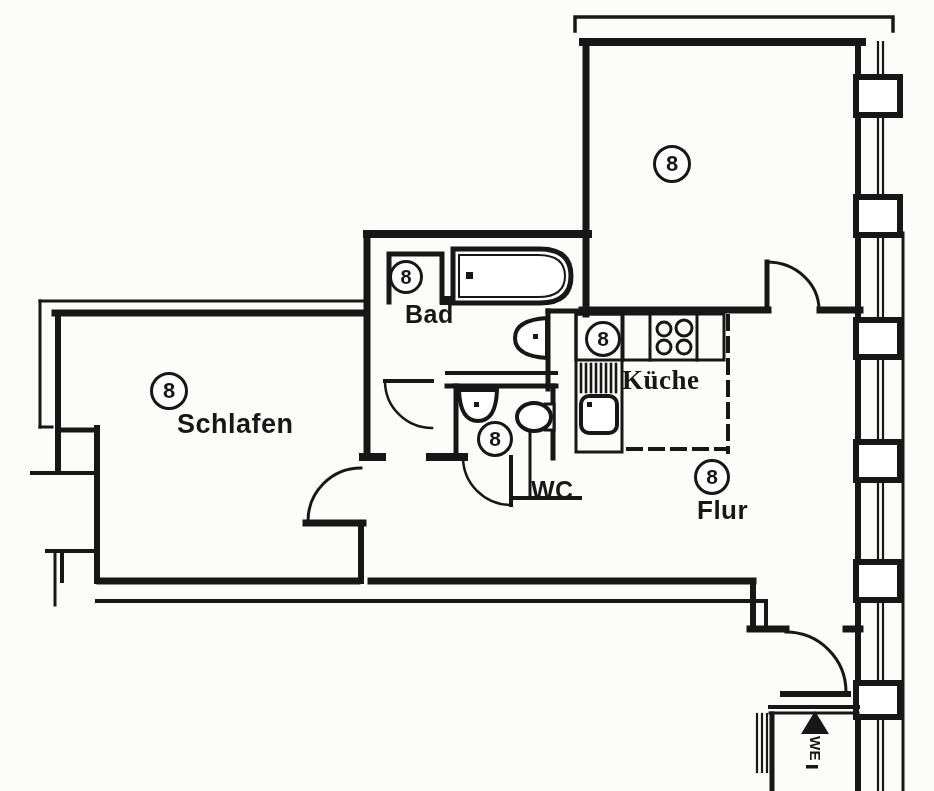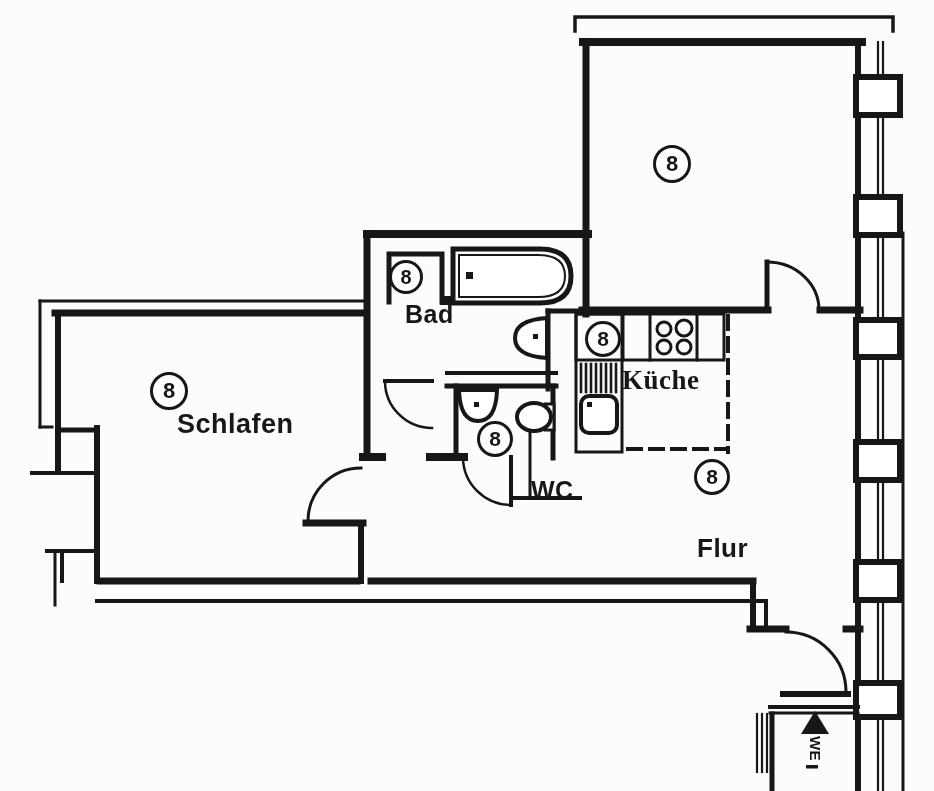--- a/index.html
+++ b/index.html
@@ -180,17 +180,17 @@
   <div class="badge" style="left:150px;top:372px;width:38px;height:38px;font-size:22px;">8</div>
   <div class="badge" style="left:389px;top:260px;width:34px;height:34px;font-size:20px;">8</div>
   <div class="badge" style="left:585px;top:321px;width:36px;height:36px;font-size:21px;">8</div>
   <div class="badge" style="left:477px;top:421px;width:36px;height:36px;font-size:21px;">8</div>
   <div class="badge" style="left:694px;top:459px;width:36px;height:36px;font-size:21px;">8</div>
 
   <div class="lbl" style="left:153px;top:409px;font-size:27px;margin-left:24px;">Schlafen</div>
   <div class="lbl" style="left:386px;top:300px;font-size:25px;margin-left:19px;">Bad</div>
   <div class="lbl" style="left:622px;top:365px;font-size:27px;font-family:Liberation Serif, serif;">Küche</div>
   <div class="lbl" style="left:531px;top:464px;font-size:25px;margin-top:12px;">WC</div>
-  <div class="lbl" style="left:697px;top:495px;font-size:26px;margin-top:38px;">Flur</div>
+  <div class="lbl" style="left:697px;top:495px;font-size:26px;">Flur</div>
 
   <div class="lbl rot" style="left:797px;top:740px;width:36px;text-align:center;font-size:15px;">WE</div>
 
 </div>
 
 </body></html>

